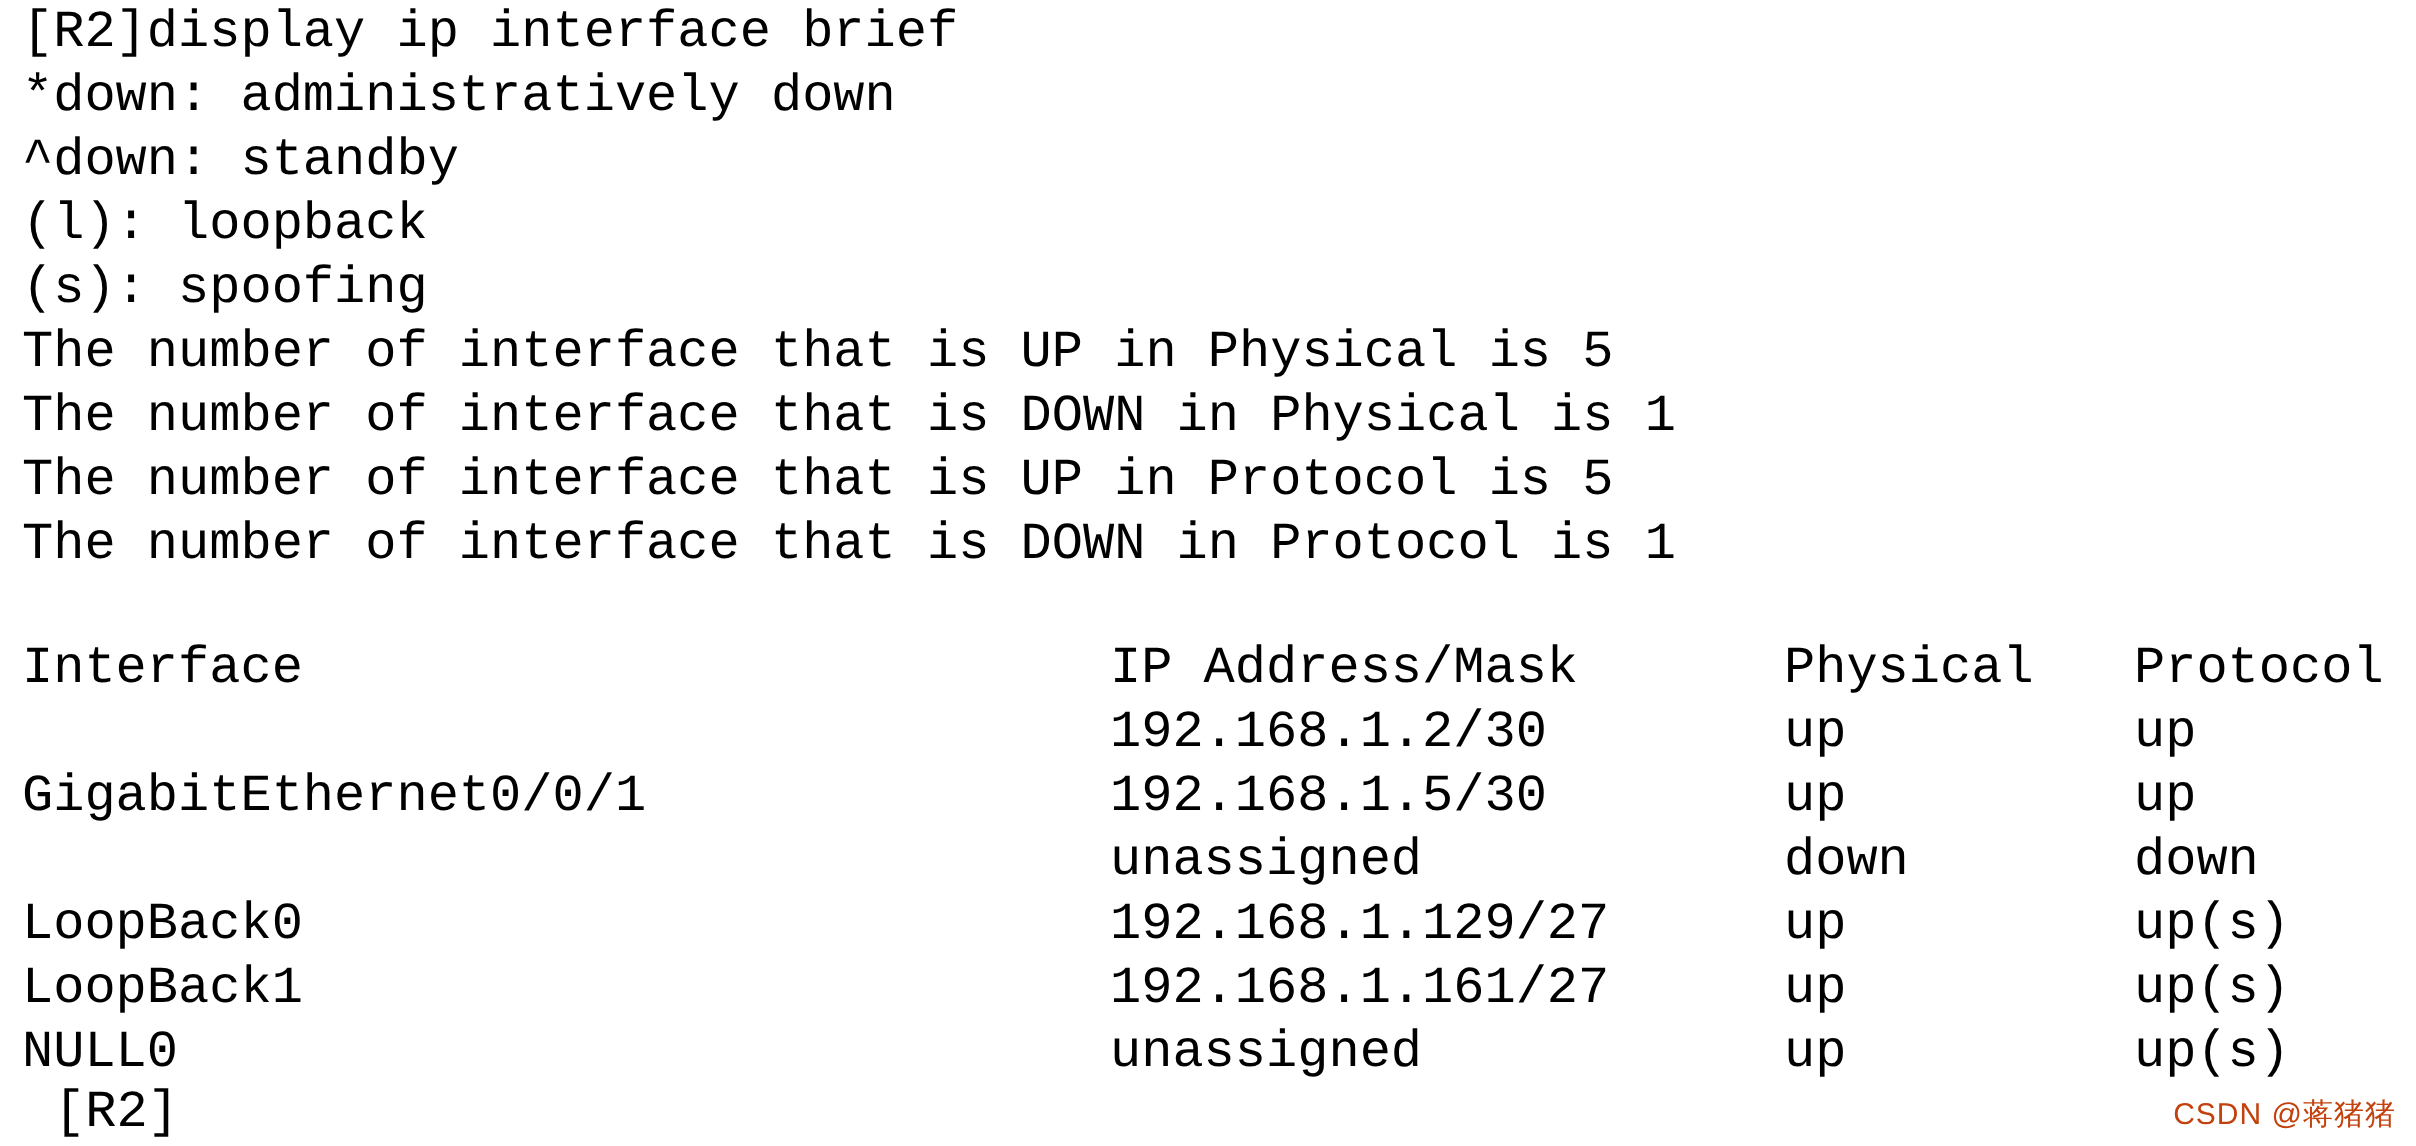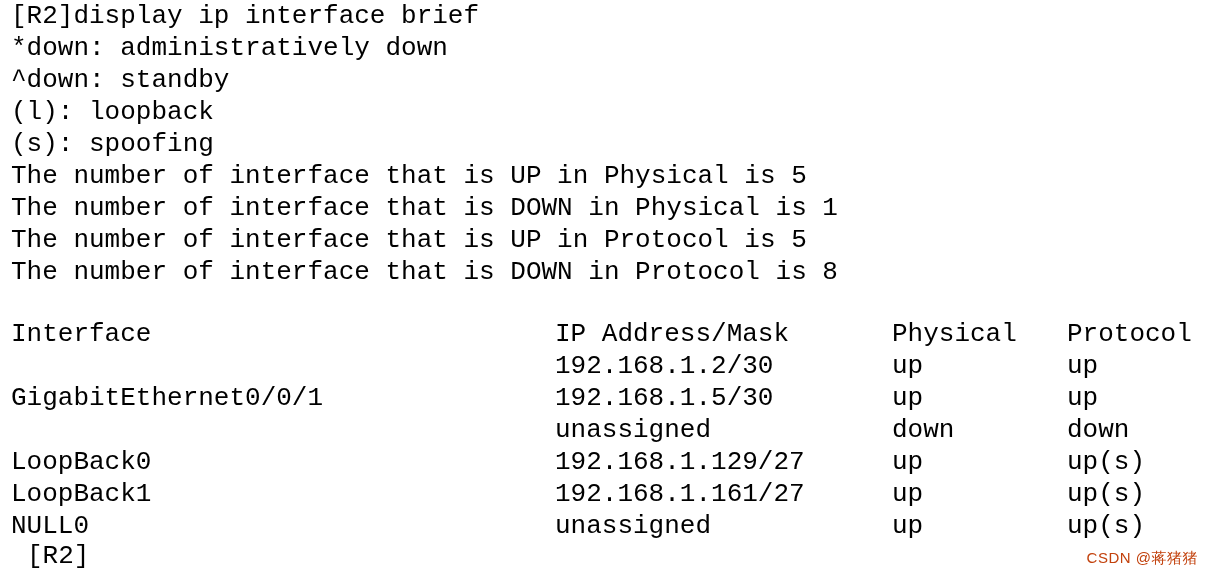--- a/index.html
+++ b/index.html
@@ -95,21 +95,21 @@
   <div class="line" style="top:160px;">
     <span class="cell plain">The number of interface that is UP in Physical is 5</span>
   </div>
   <div class="line" style="top:192px;">
     <span class="cell plain">The number of interface that is DOWN in Physical is 1</span>
   </div>
   <div class="line" style="top:224px;">
     <span class="cell plain">The number of interface that is UP in Protocol is 5</span>
   </div>
   <div class="line" style="top:256px;">
-    <span class="cell plain">The number of interface that is DOWN in Protocol is 8</span>
+    <span class="cell plain">The number of interface that is DOWN in Protocol is 1</span>
   </div>
 
   <div class="line" style="top:318px;">
     <span class="cell col-iface">Interface</span>
     <span class="cell col-ip">IP Address/Mask</span>
     <span class="cell col-phys">Physical</span>
     <span class="cell col-proto">Protocol</span>
   </div>
 
   <div class="line" style="top:350px;">

